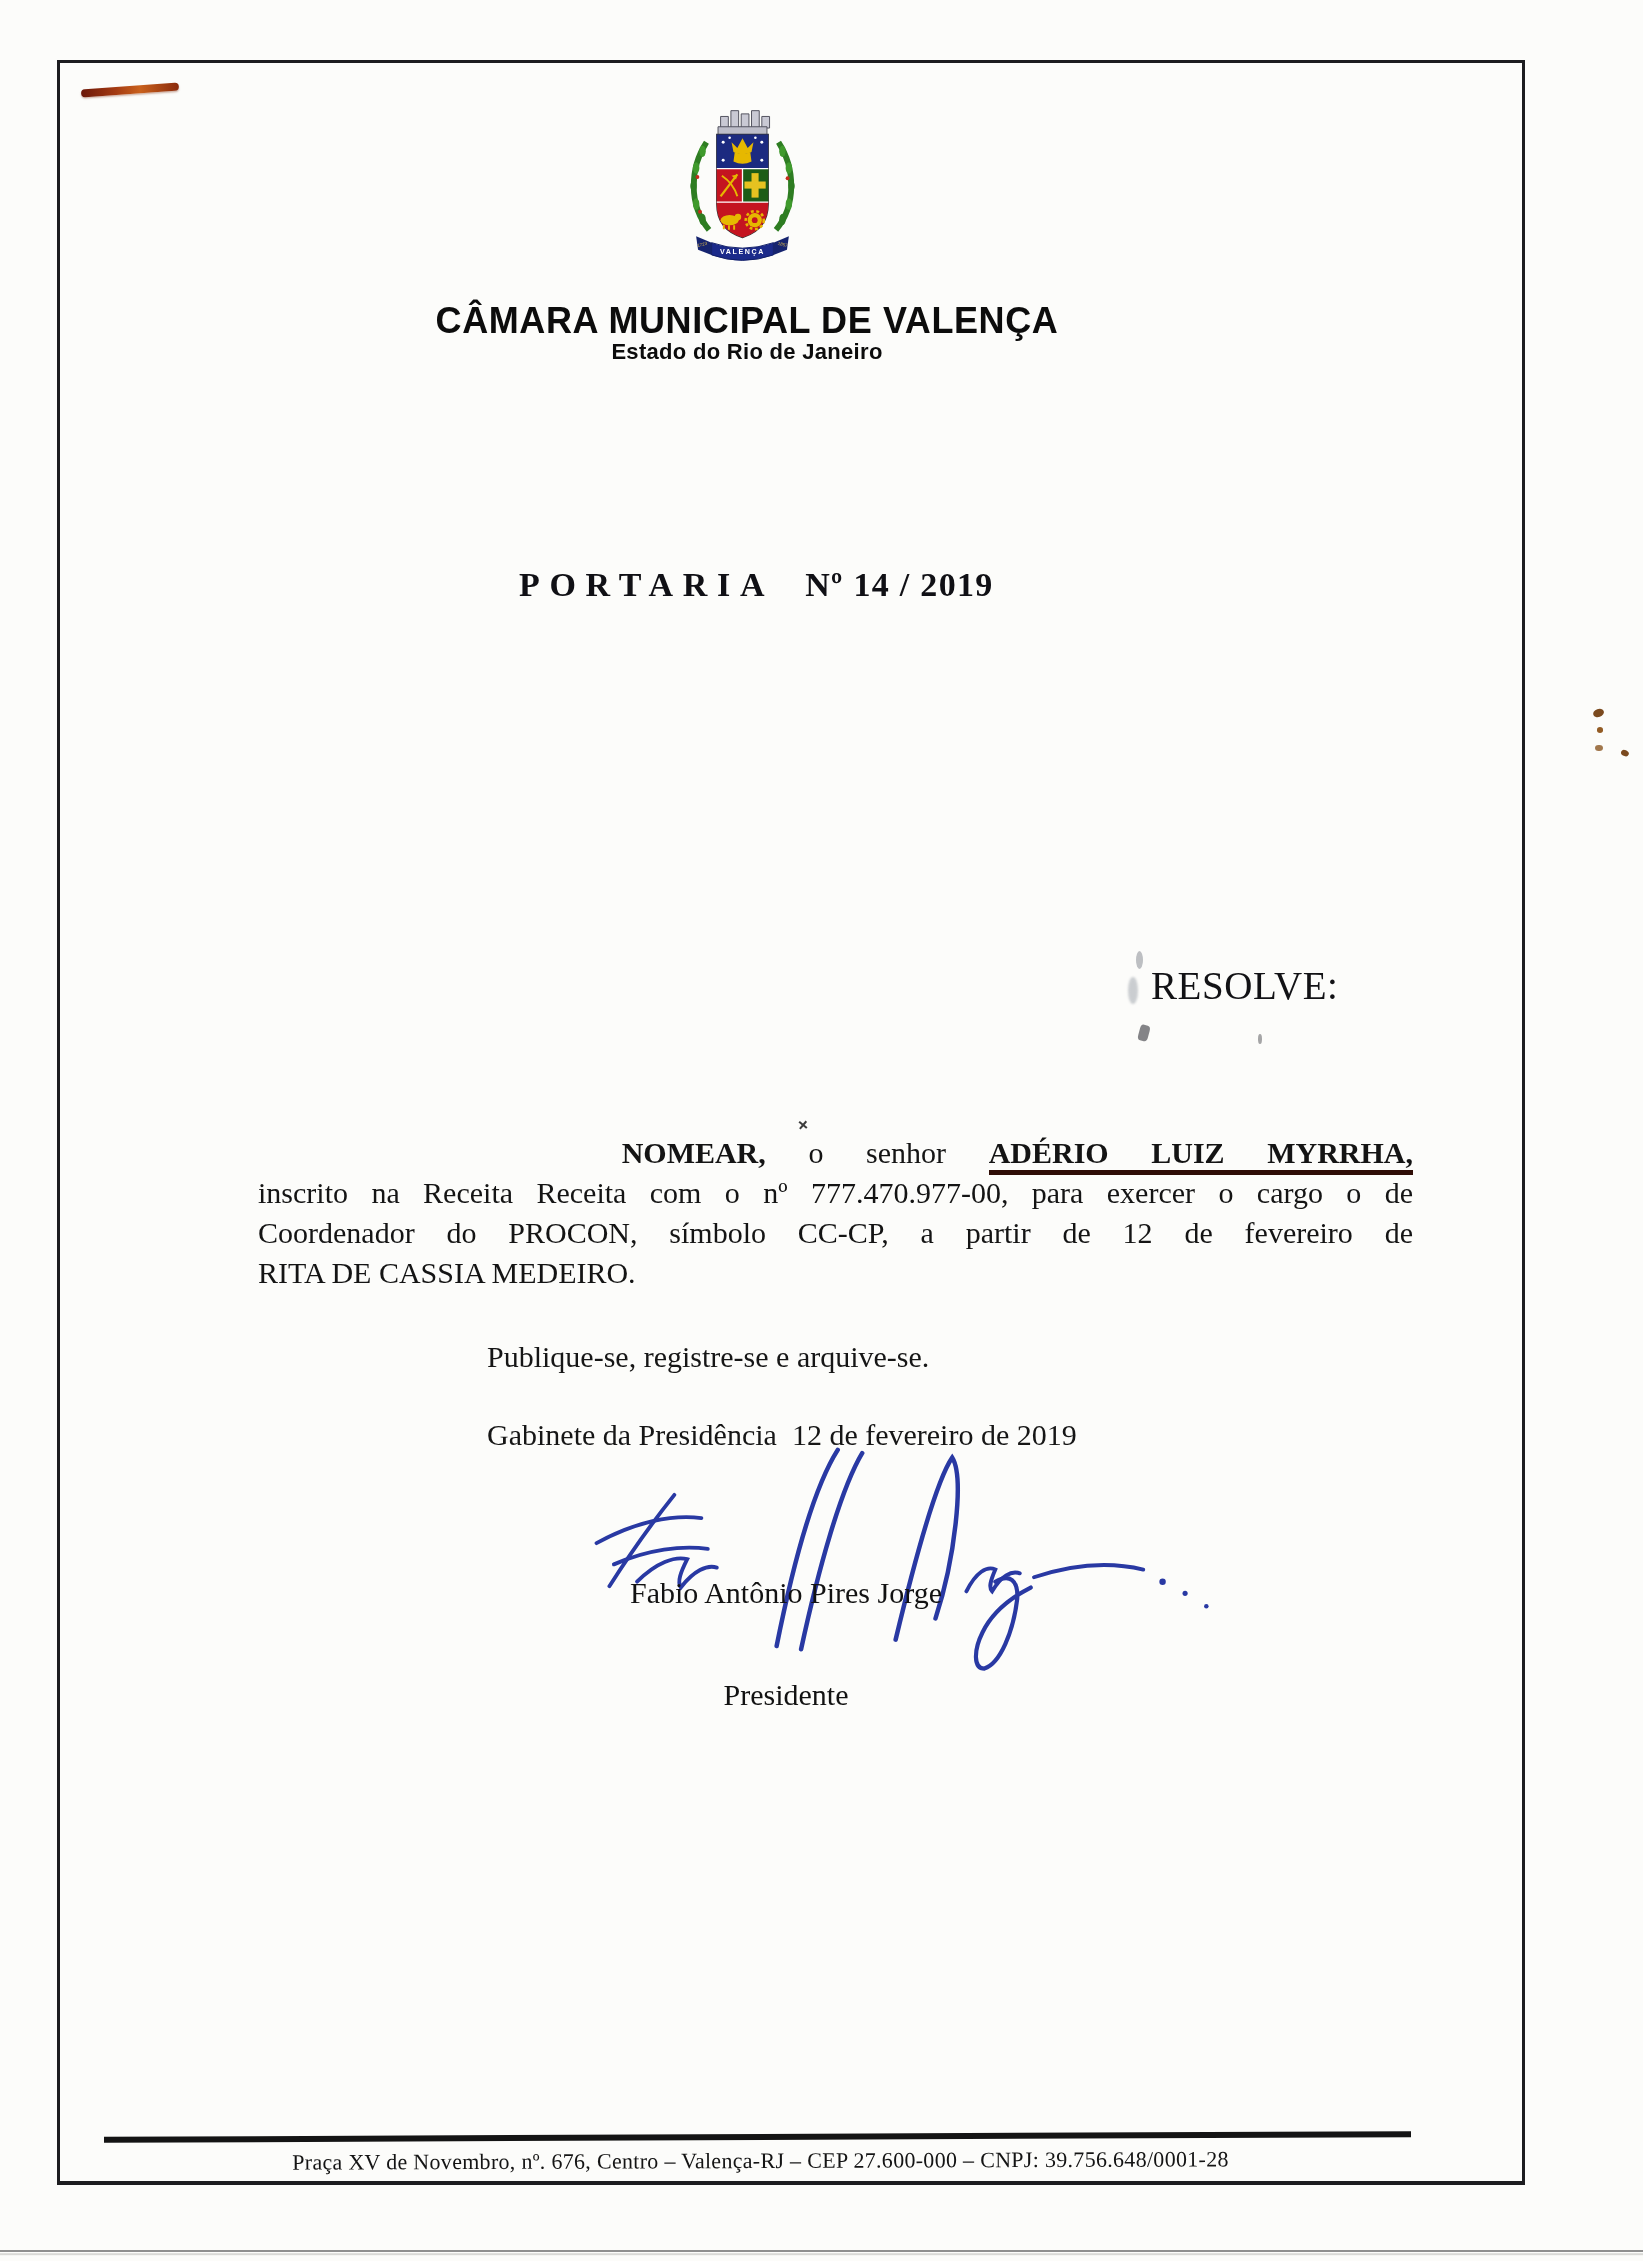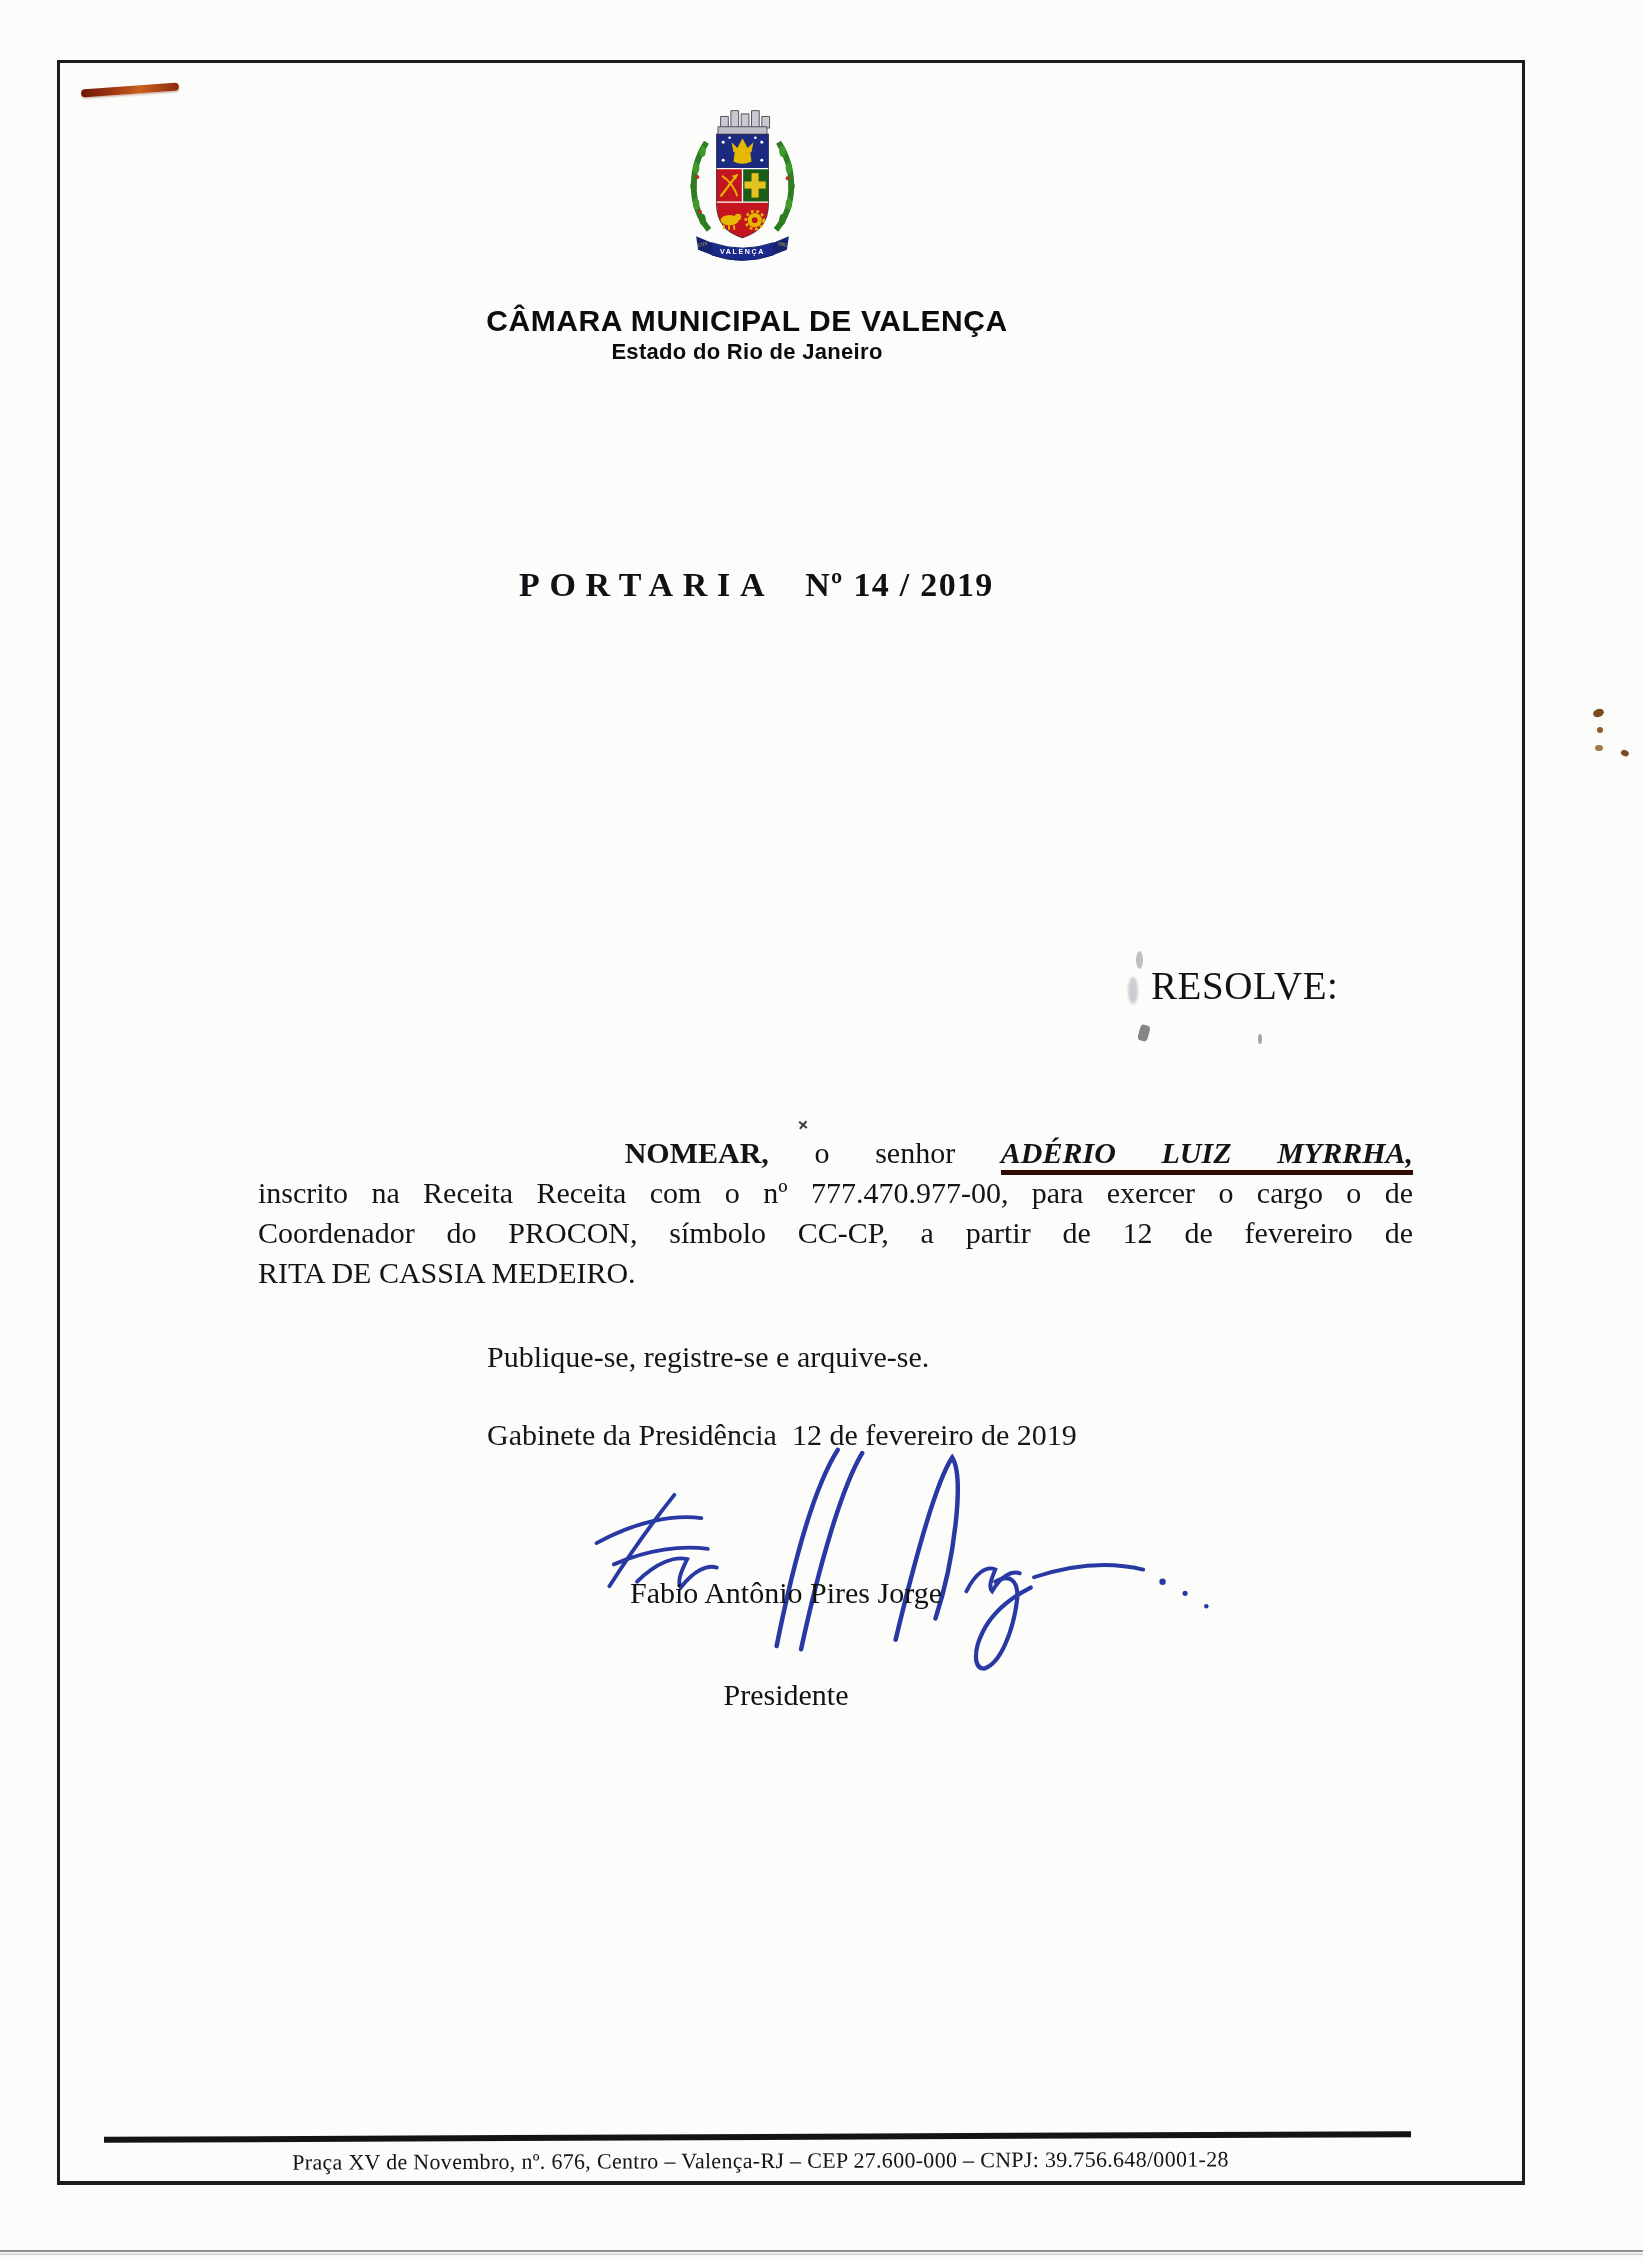--- a/index.html
+++ b/index.html
@@ -16,21 +16,21 @@
   .staple-mark {
     position:absolute; left:81px; top:86px; width:98px; height:8.4px;
     border-radius:5.2px; transform:rotate(-4deg);
     background:linear-gradient(90deg,#6b1607,#a33a12 35%,#c9611d 60%,#8a2a0c);
     box-shadow:0 1.3px 1.9px rgba(120,40,10,.35);
   }
   .crest { position:absolute; left:678px; top:101px; }
   .org-title {
     position:absolute; left:425px; top:303px; width:644px; text-align:center;
     font-family:"Liberation Sans", sans-serif; font-weight:bold;
-    font-size:30px; line-height:35px; letter-spacing:0.6px; color:#0c0c0c;
+    font-size:36px; line-height:35px; letter-spacing:0.6px; color:#0c0c0c;
   }
   .org-subtitle {
     position:absolute; left:425px; top:339px; width:644px; text-align:center;
     font-family:"Liberation Sans", sans-serif; font-weight:bold;
     font-size:22px; line-height:26px; letter-spacing:0.3px; color:#0c0c0c;
   }
   .doc-title {
     position:absolute; left:519px; top:565px; white-space:nowrap;
     font-weight:bold; font-size:34px; line-height:39px; color:#101015;
   }
@@ -44,21 +44,21 @@
   .resolve {
     position:absolute; left:1151px; top:960px;
     font-size:39px; line-height:52px; letter-spacing:0.6px; color:#121215;
   }
   .resolution {
     position:absolute; left:258px; top:1133px; width:1155px;
     font-size:30px; line-height:40px; color:#141414;
   }
   .indent { display:inline-block; width:321px; }
   .uname { border-bottom:5.8px solid #2f0d06; padding-bottom:1.3px; }
-  .uname b { font-weight:bold;font-style:italic; }
+  .uname b { font-weight:bold; }
   .publish { position:absolute; left:487px; top:1340px; font-size:30px; }
   .cabinet { position:absolute; left:487px; top:1418px; font-size:30px; white-space:pre-wrap; }
   .sig-svg { position:absolute; left:583px; top:1437px; }
   .signer-name {
     position:absolute; left:496px; top:1576px; width:580px;
     text-align:center; font-size:30px; color:#121212;
   }
   .signer-role {
     position:absolute; left:496px; top:1678px; width:580px;
     text-align:center; font-size:30px; color:#121212;

